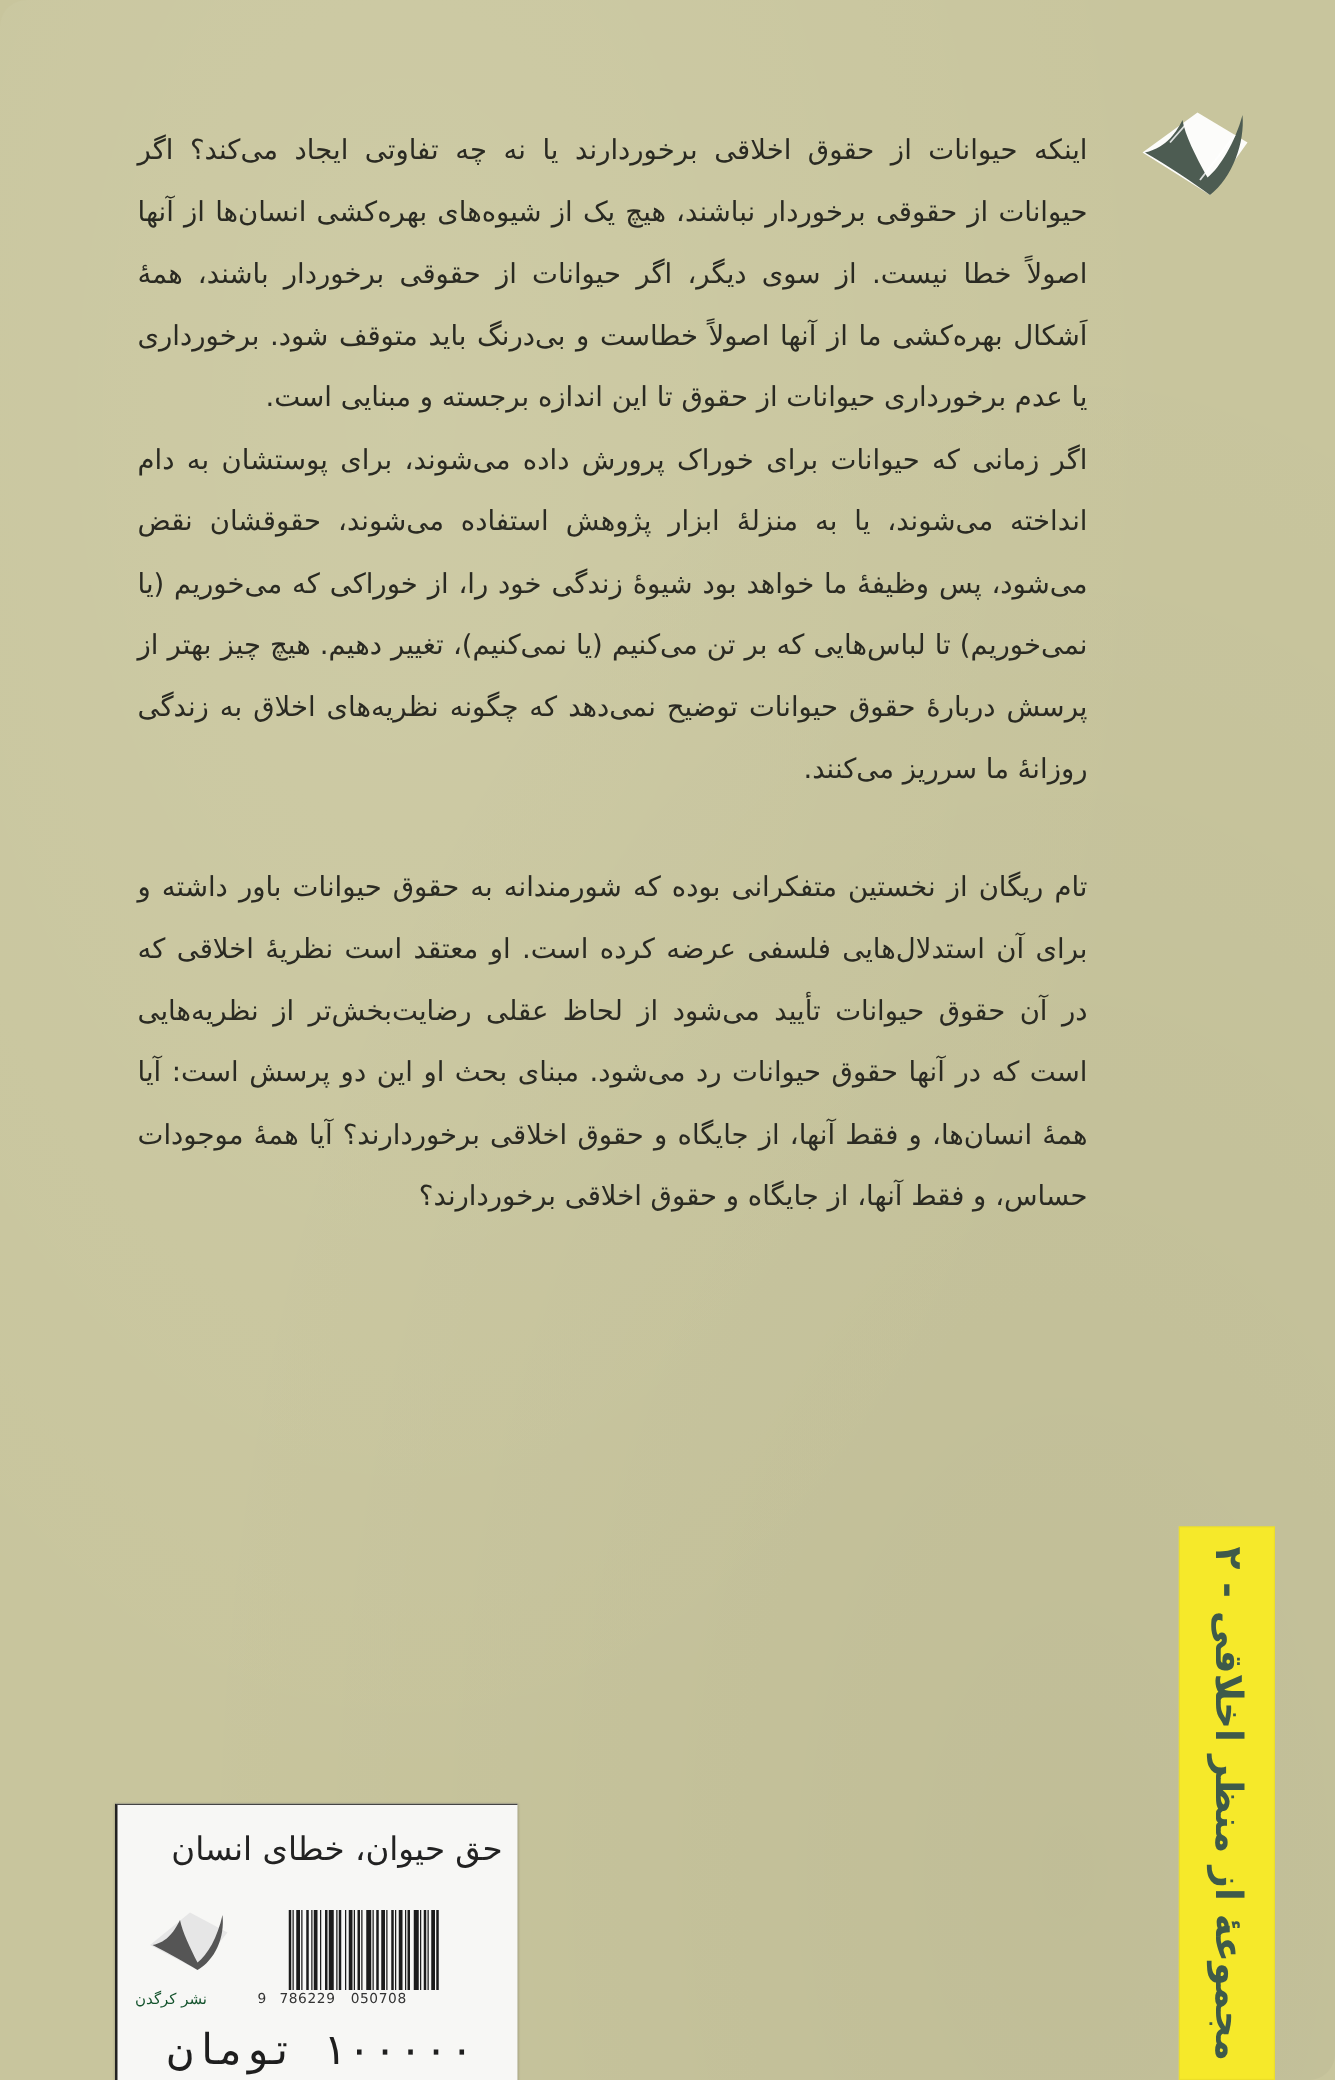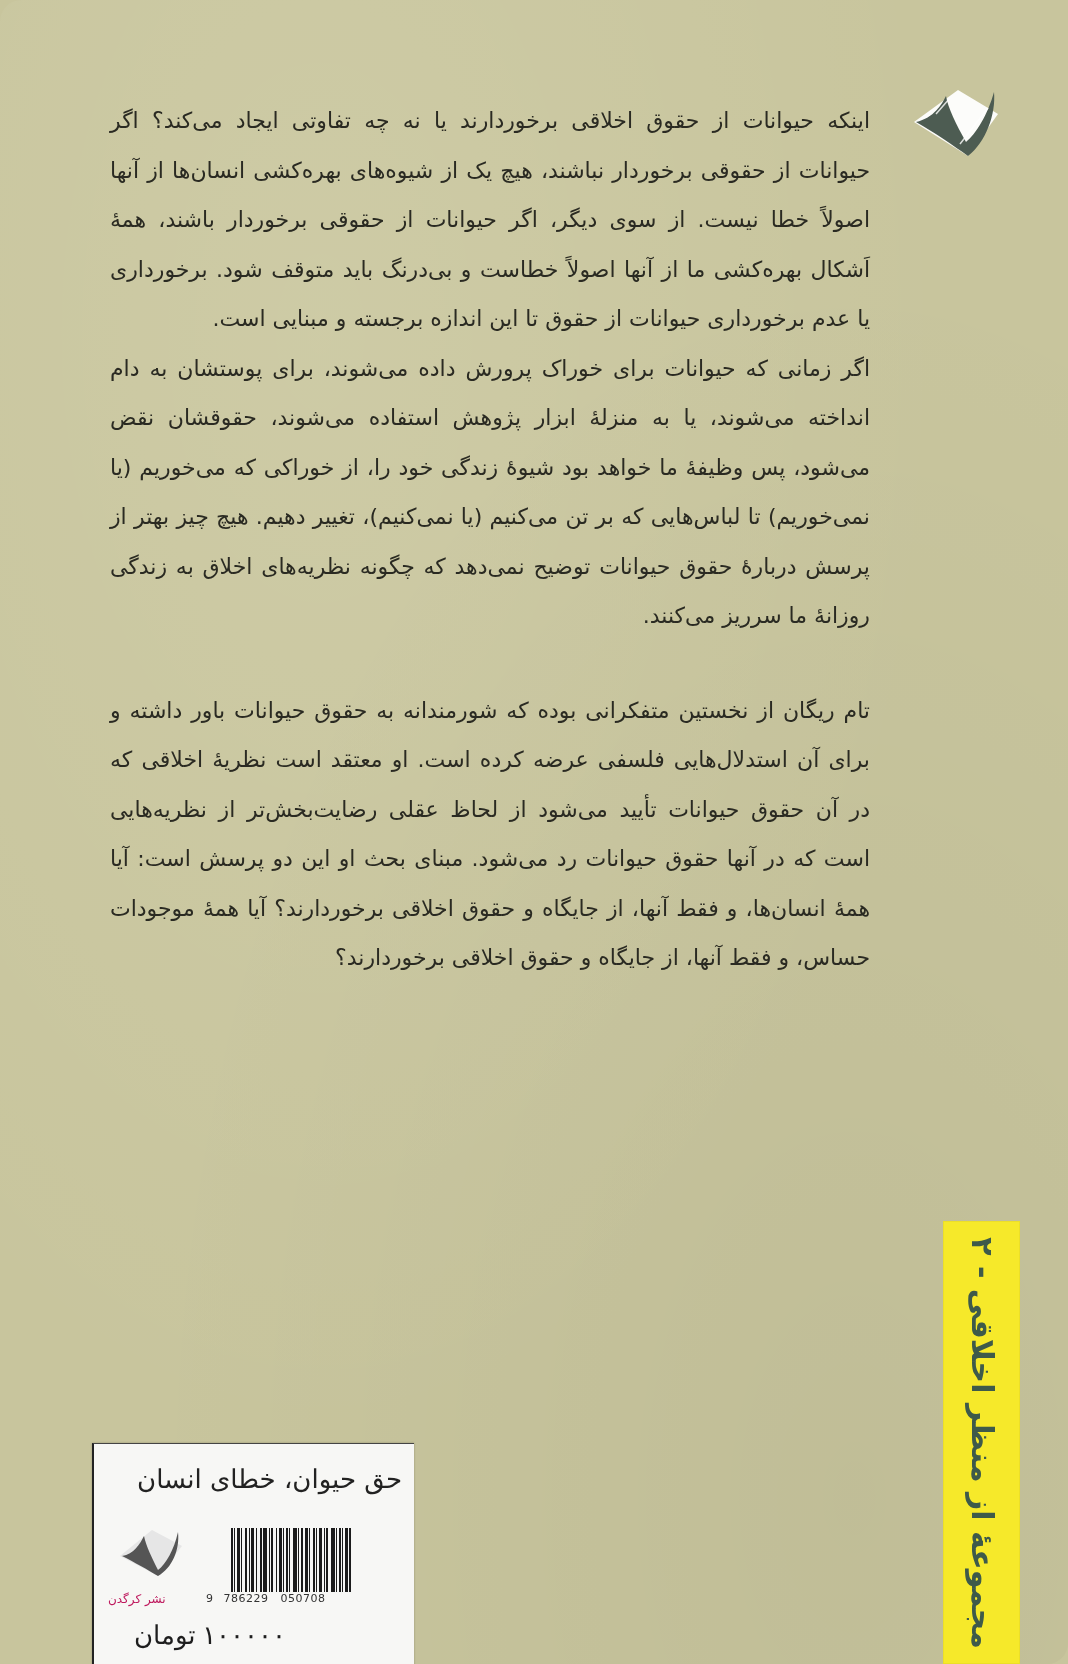--- a/index.html
+++ b/index.html
@@ -138,30 +138,30 @@
     .barcode-digits .mid {
       margin-right: 12px;
     }
     .publisher-name {
       position: absolute;
       left: 14px;
       top: 148px;
       direction: rtl;
       font-family: "DejaVu Sans", sans-serif;
       font-size: 12px;
-      color: #be185d;
+      color: #14532d;
       white-space: nowrap;
     }
     .price {
       position: absolute;
       left: 40px;
       top: 176px;
       direction: rtl;
-      font-family: Liberation Serif, serif;
-      font-size: 26px;
+      font-family: Liberation Mono, monospace;
+      font-size: 34px;
       color: #1e1e1e;
       white-space: nowrap;
     }
   </style>
 </head>
 <body>
 
 <div class="page">
 
   <svg class="publisher-logo" viewBox="0 0 100 80">

